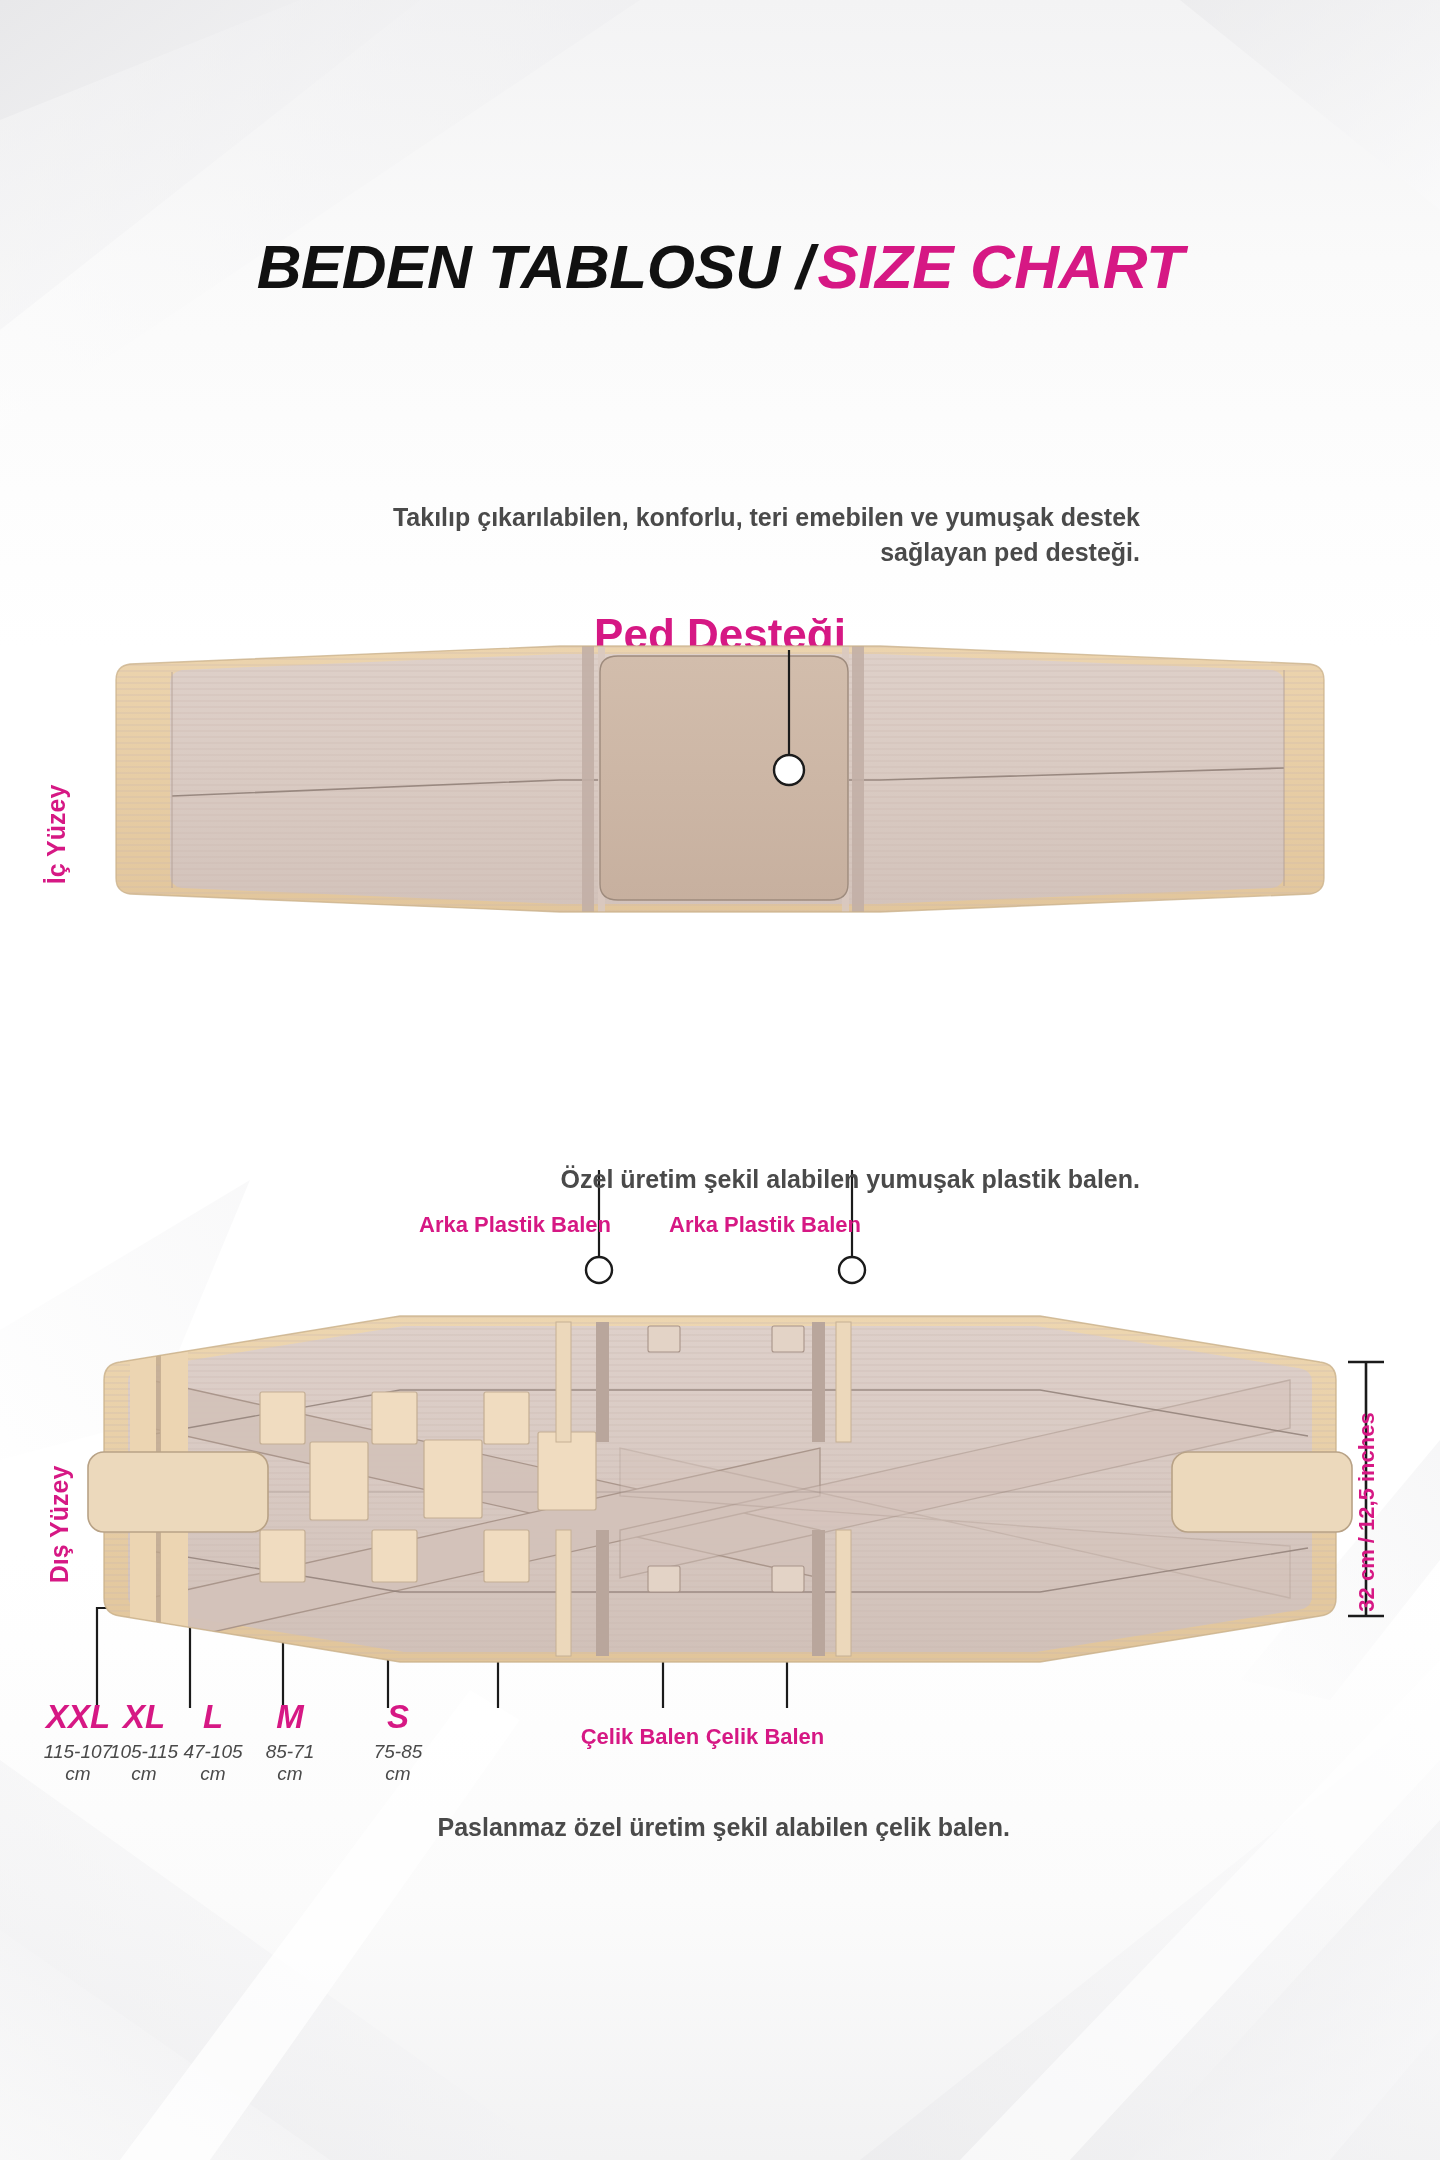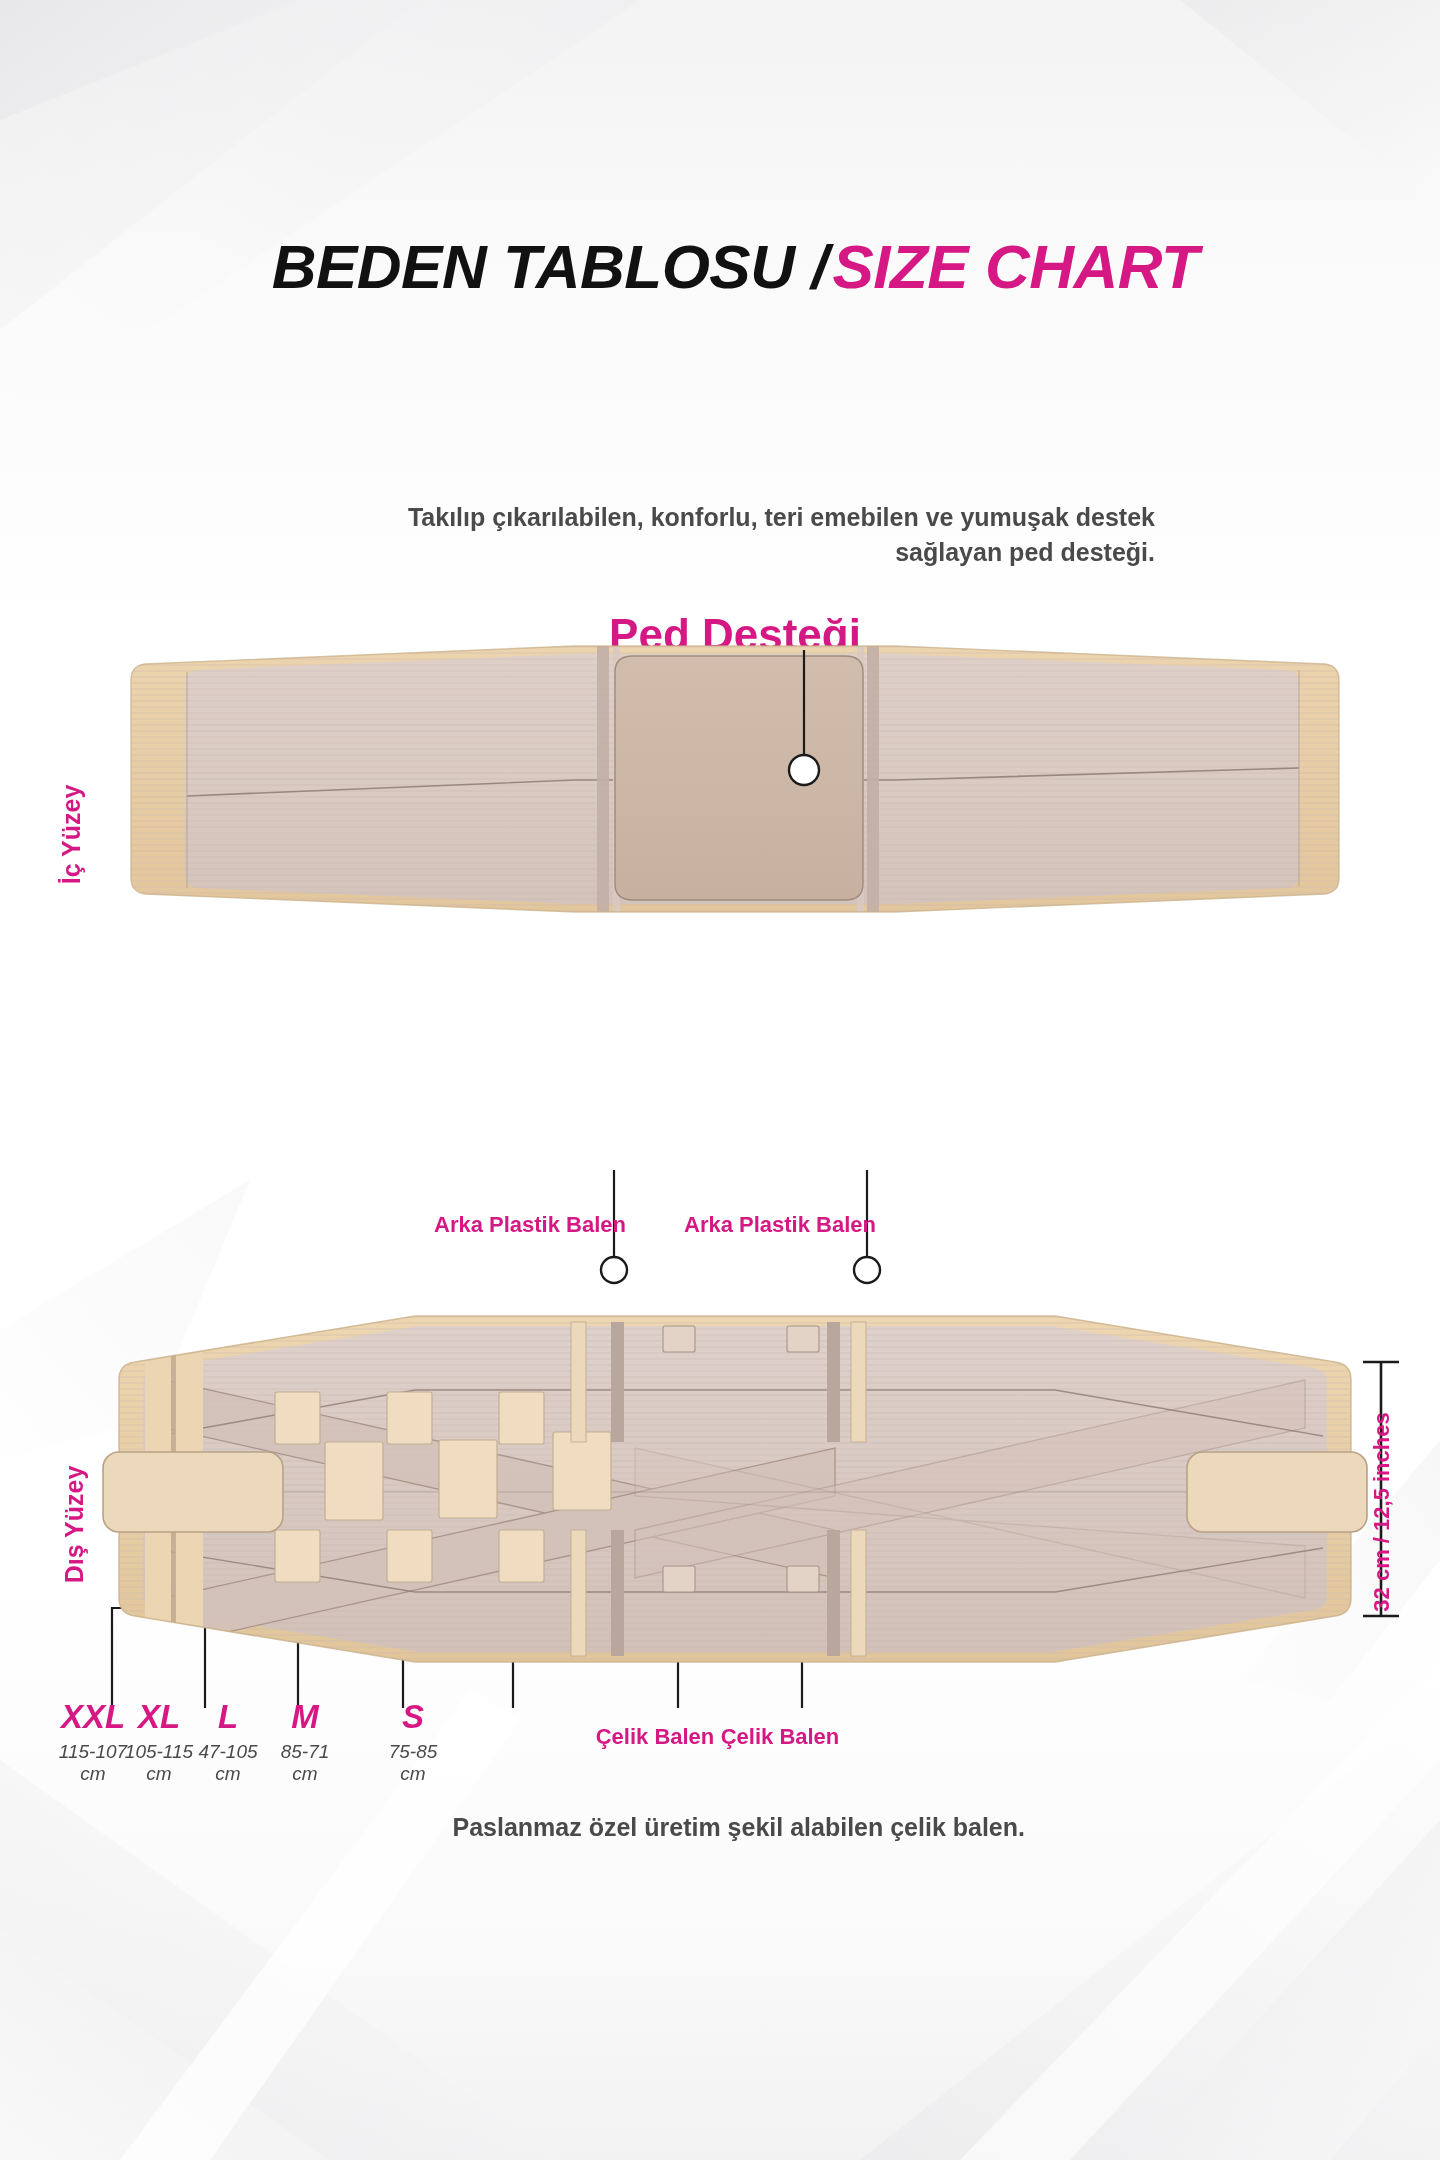--- a/index.html
+++ b/index.html
@@ -30,21 +30,20 @@
     width: 1440px;
     height: 2160px;
     z-index: 1;
     pointer-events: none;
   }
 
   #content {
     position: absolute;
     inset: 0;
     z-index: 5;
-    margin-left: 15px;
   }
 
   
   #title-block {
     position: absolute;
     left: 0;
     top: 236px;
     width: 1440px;
     text-align: center;
   }
@@ -278,20 +277,21 @@
       <circle cx="663" cy="1098" r="13"></circle>
       <circle cx="787" cy="1098" r="13"></circle>
       <circle cx="160" cy="1082" r="13"></circle>
       <circle cx="190" cy="1082" r="13"></circle>
       <circle cx="283" cy="1082" r="13"></circle>
       <circle cx="388" cy="1082" r="13"></circle>
       <circle cx="498" cy="1082" r="13"></circle>
     </g>
   </svg>
 
+  <div id="desc-plastic" class="desc-text">Özel üretim şekil alabilen yumuşak plastik balen.</div>
   <div id="label-plastic-left" class="callout-label">Arka Plastik Balen</div>
   <div id="label-plastic-right" class="callout-label">Arka Plastik Balen</div>
 
   <svg id="illus-outer" class="illus" viewBox="0 0 1440 520">
     <defs>
       <linearGradient id="fabOuter" x1="0" y1="0" x2="0" y2="1">
         <stop offset="0%" stop-color="#ded0ca"></stop>
         <stop offset="50%" stop-color="#d8c9c2"></stop>
         <stop offset="100%" stop-color="#d1c1b9"></stop>
       </linearGradient>

